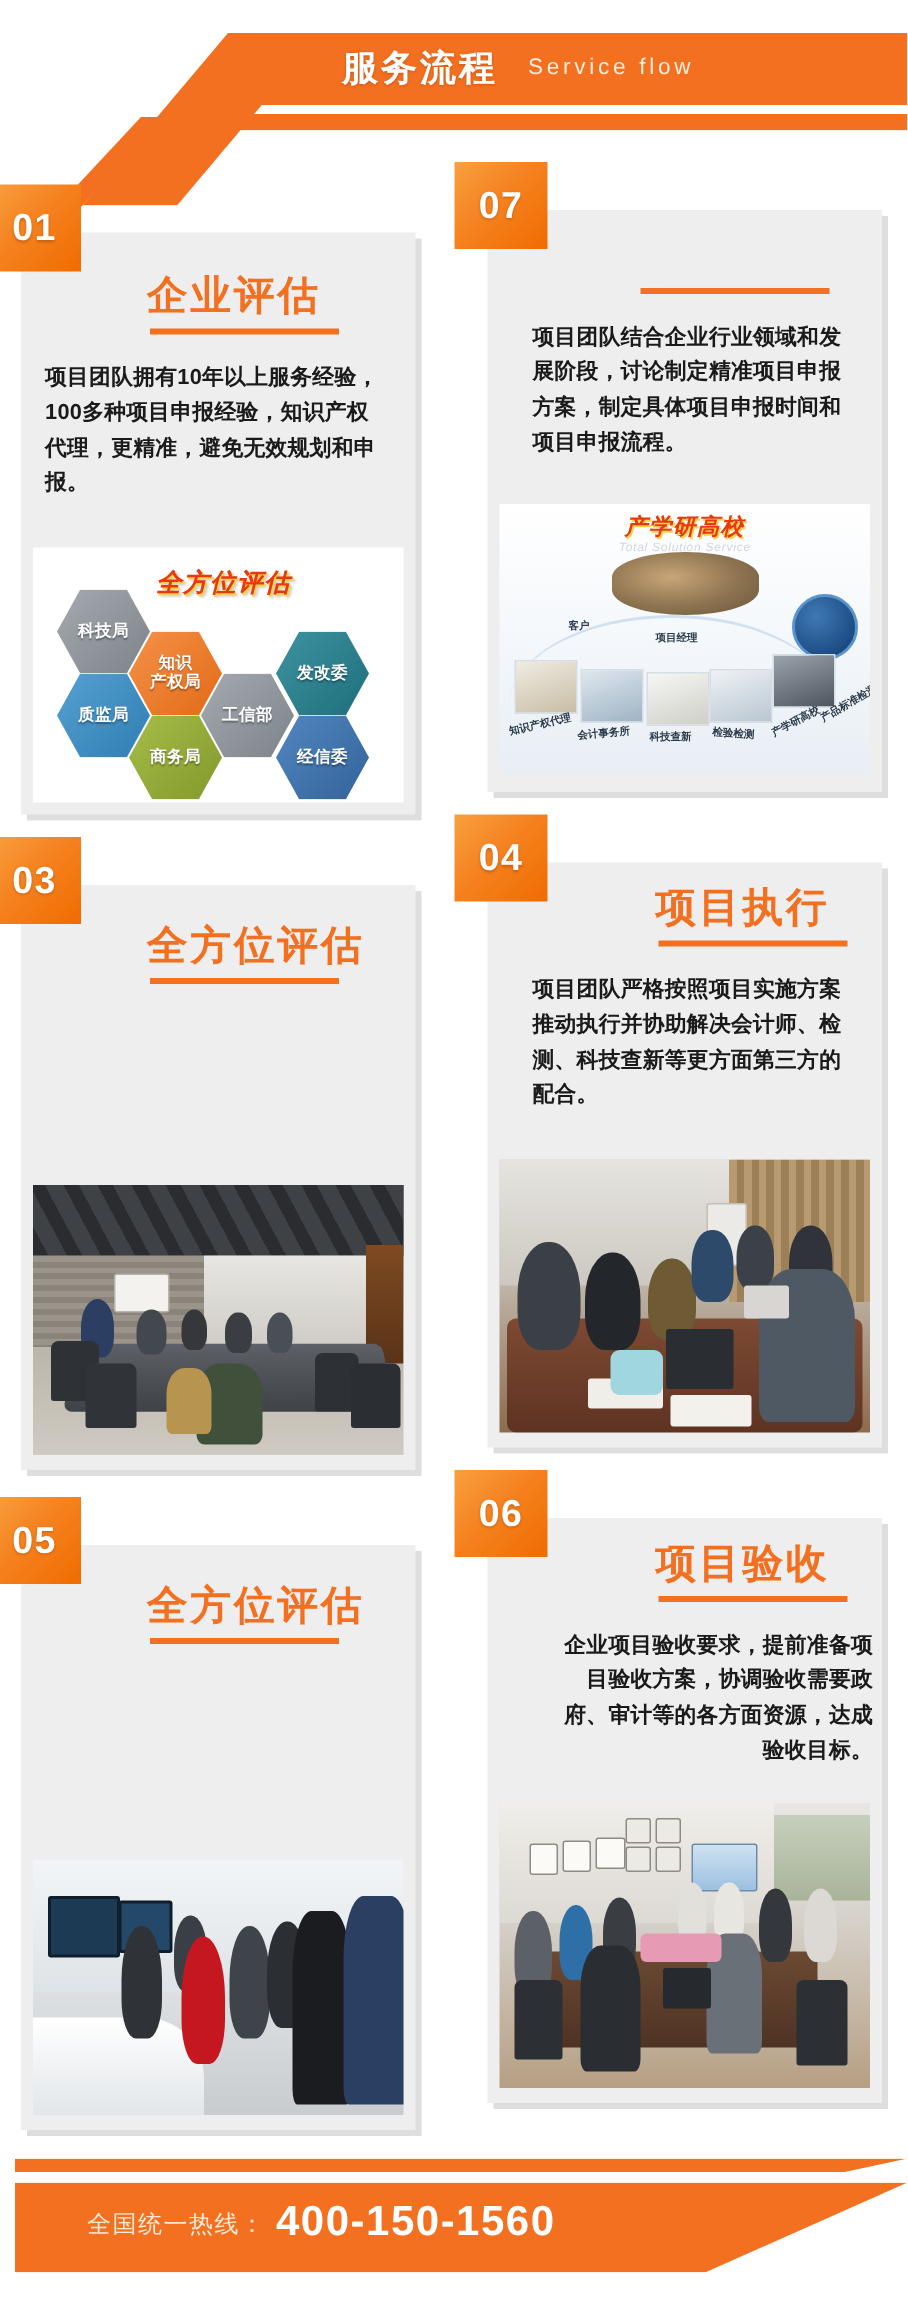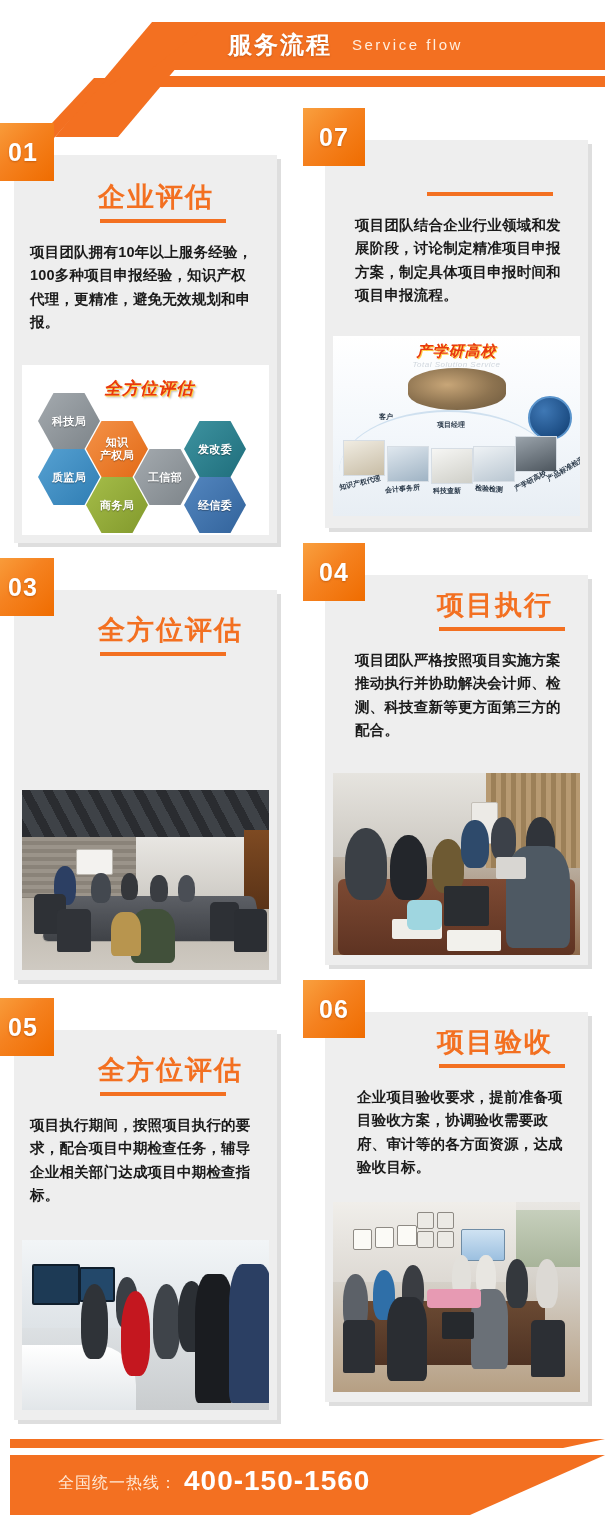--- a/index.html
+++ b/index.html
@@ -228,42 +228,41 @@
     <div class="ph-screen" style="left:24%;top:80%;width:20%;height:11%;background:#efeee9;"></div>
     <div class="ph-screen" style="left:46%;top:86%;width:22%;height:12%;background:#f2f1ec;"></div>
     <div class="ph-screen" style="left:30%;top:70%;width:14%;height:16%;background:#9fd6e0;border-radius:6px;"></div>
   </div>
 </div>
 
 <div class="card" style="left:14px;top:1030px;width:263px;height:390px;">
   <div class="badge">05</div>
   <div class="c-title" style="left:84px;top:22px;">全方位评估</div>
   <div class="c-rule" style="left:86px;top:62px;width:126px;"></div>
-  <div class="c-body" style="left:16px;top:84px;width:224px;">项目执行期间，按照项目执行的要求，配合项目中期检查任务，辅导企业相关部门达成项目中期检查指标。</div>
 
   <div class="photo" style="left:8px;top:210px;width:247px;height:170px;background:linear-gradient(180deg,#eceff1 0%,#dfe3e6 45%,#c9ccce 100%);">
     <div class="ph-wall" style="left:0;top:0;width:100%;height:52%;background:linear-gradient(180deg,#f2f5f7,#dee3e7);"></div>
     <div class="ph-screen" style="left:4%;top:14%;width:18%;height:22%;background:#1d3a55;border:2px solid #101e2c;"></div>
     <div class="ph-screen" style="left:23%;top:16%;width:13%;height:18%;background:#23486a;border:2px solid #101e2c;"></div>
     <div class="ph-screen" style="left:0;top:62%;width:46%;height:38%;background:linear-gradient(180deg,#ffffff,#e2e6e9);border-radius:0 40px 0 0;"></div>
     <div class="ph-person" style="left:24%;top:26%;width:11%;height:44%;background:#2f3338;"></div>
     <div class="ph-person" style="left:38%;top:22%;width:9%;height:30%;background:#3a3f45;"></div>
     <div class="ph-person" style="left:40%;top:30%;width:12%;height:50%;background:#c4171f;"></div>
     <div class="ph-person" style="left:53%;top:26%;width:11%;height:44%;background:#3f444a;"></div>
     <div class="ph-person" style="left:63%;top:24%;width:11%;height:42%;background:#2b2f34;"></div>
     <div class="ph-person" style="left:70%;top:20%;width:16%;height:76%;background:#1a1c20;border-radius:32% 32% 8% 8%;"></div>
     <div class="ph-person" style="left:84%;top:14%;width:18%;height:82%;background:#2b3f63;border-radius:30% 30% 8% 8%;"></div>
   </div>
 </div>
 
 <div class="card" style="left:325px;top:1012px;width:263px;height:390px;">
   <div class="badge">06</div>
   <div class="c-title" style="left:112px;top:12px;">项目验收</div>
   <div class="c-rule" style="left:114px;top:52px;width:126px;"></div>
-  <div class="c-body" style="left:32px;top:74px;width:214px;">企业项目验收要求，提前准备项目验收方案，协调验收需要政府、审计等的各方面资源，达成验收目标。</div>
+  <div class="c-body" style="left:43px;top:74px;width:214px;text-align:right;">企业项目验收要求，提前准备项目验收方案，协调验收需要政府、审计等的各方面资源，达成验收目标。</div>
 
   <div class="photo" style="left:8px;top:190px;width:247px;height:190px;background:linear-gradient(180deg,#e9e7e3 0%,#d6d2cb 40%,#b69f83 100%);">
     <div class="ph-wall" style="left:0;top:0;width:74%;height:42%;background:linear-gradient(180deg,#f0eeea,#ddd9d3);"></div>
     <div class="ph-wall" style="left:74%;top:4%;width:26%;height:30%;background:linear-gradient(180deg,#c6cfbc,#a8b49a);"></div>
     <div class="ph-screen" style="left:8%;top:14%;width:7%;height:10%;background:#fbfaf6;border:1px solid #8e8a84;"></div>
     <div class="ph-screen" style="left:17%;top:13%;width:7%;height:10%;background:#fbfaf6;border:1px solid #8e8a84;"></div>
     <div class="ph-screen" style="left:26%;top:12%;width:7%;height:10%;background:#fbfaf6;border:1px solid #8e8a84;"></div>
     <div class="ph-screen" style="left:34%;top:5%;width:6%;height:8%;background:#eceae5;border:1px solid #8e8a84;"></div>
     <div class="ph-screen" style="left:42%;top:5%;width:6%;height:8%;background:#eceae5;border:1px solid #8e8a84;"></div>
     <div class="ph-screen" style="left:34%;top:15%;width:6%;height:8%;background:#eceae5;border:1px solid #8e8a84;"></div>

